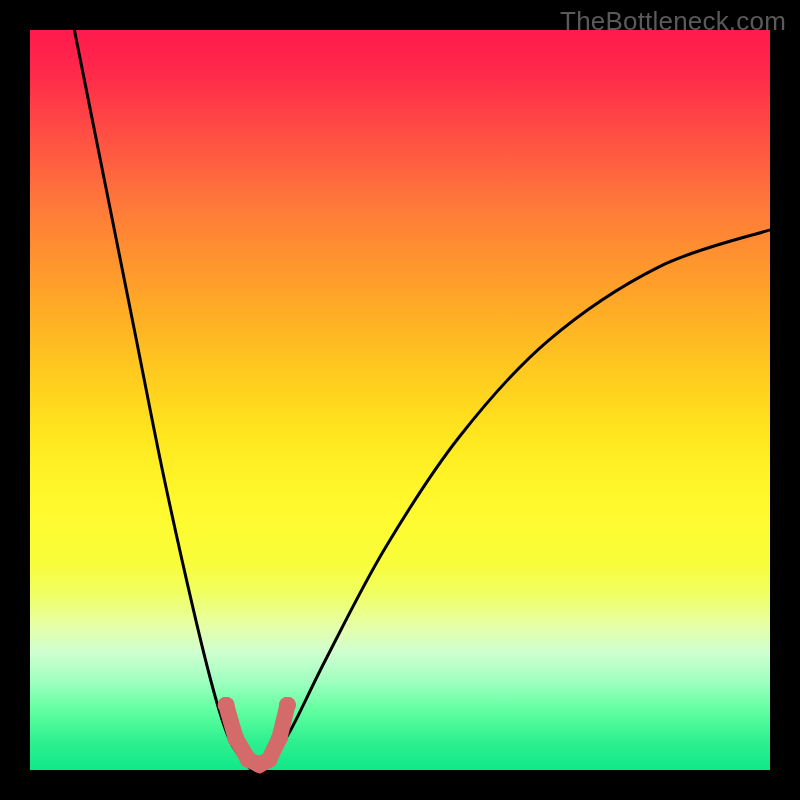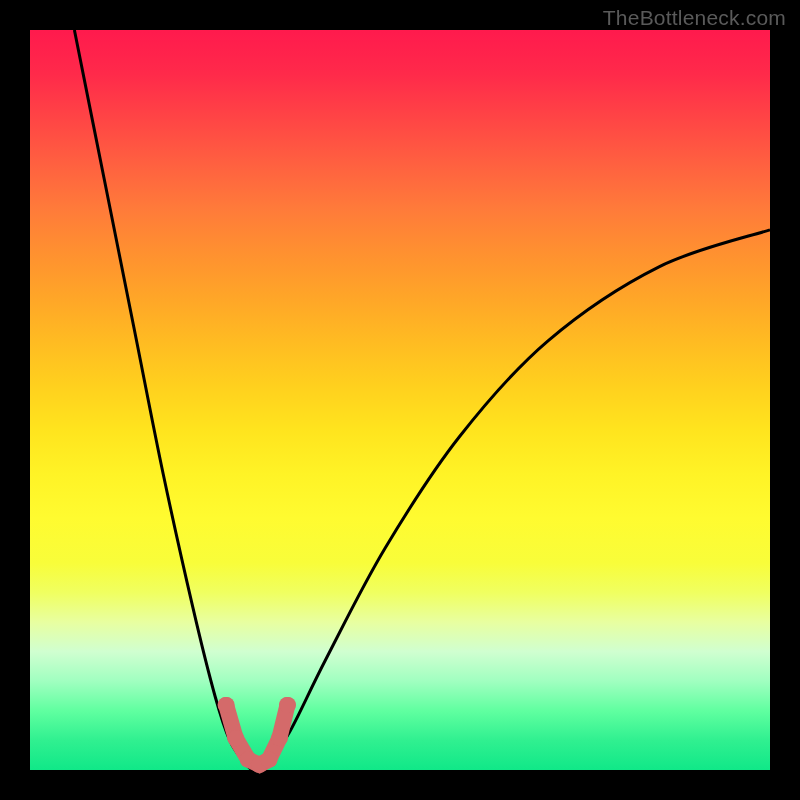--- a/index.html
+++ b/index.html
@@ -37,21 +37,21 @@
       #60ffa0 92%,
       #30f090 96%,
       #10e888 100%
     );
   }
   .watermark {
     position: absolute;
     top: 6px;
     right: 14px;
     font-family: Arial, Helvetica, sans-serif;
-    font-size: 21px;
+    font-size: 26px;
     font-weight: 500;
     color: #5a5a5a;
     letter-spacing: 0.2px;
   }
   svg.curves {
     position: absolute;
     left: 30px;
     top: 30px;
     width: 740px;
     height: 740px;

